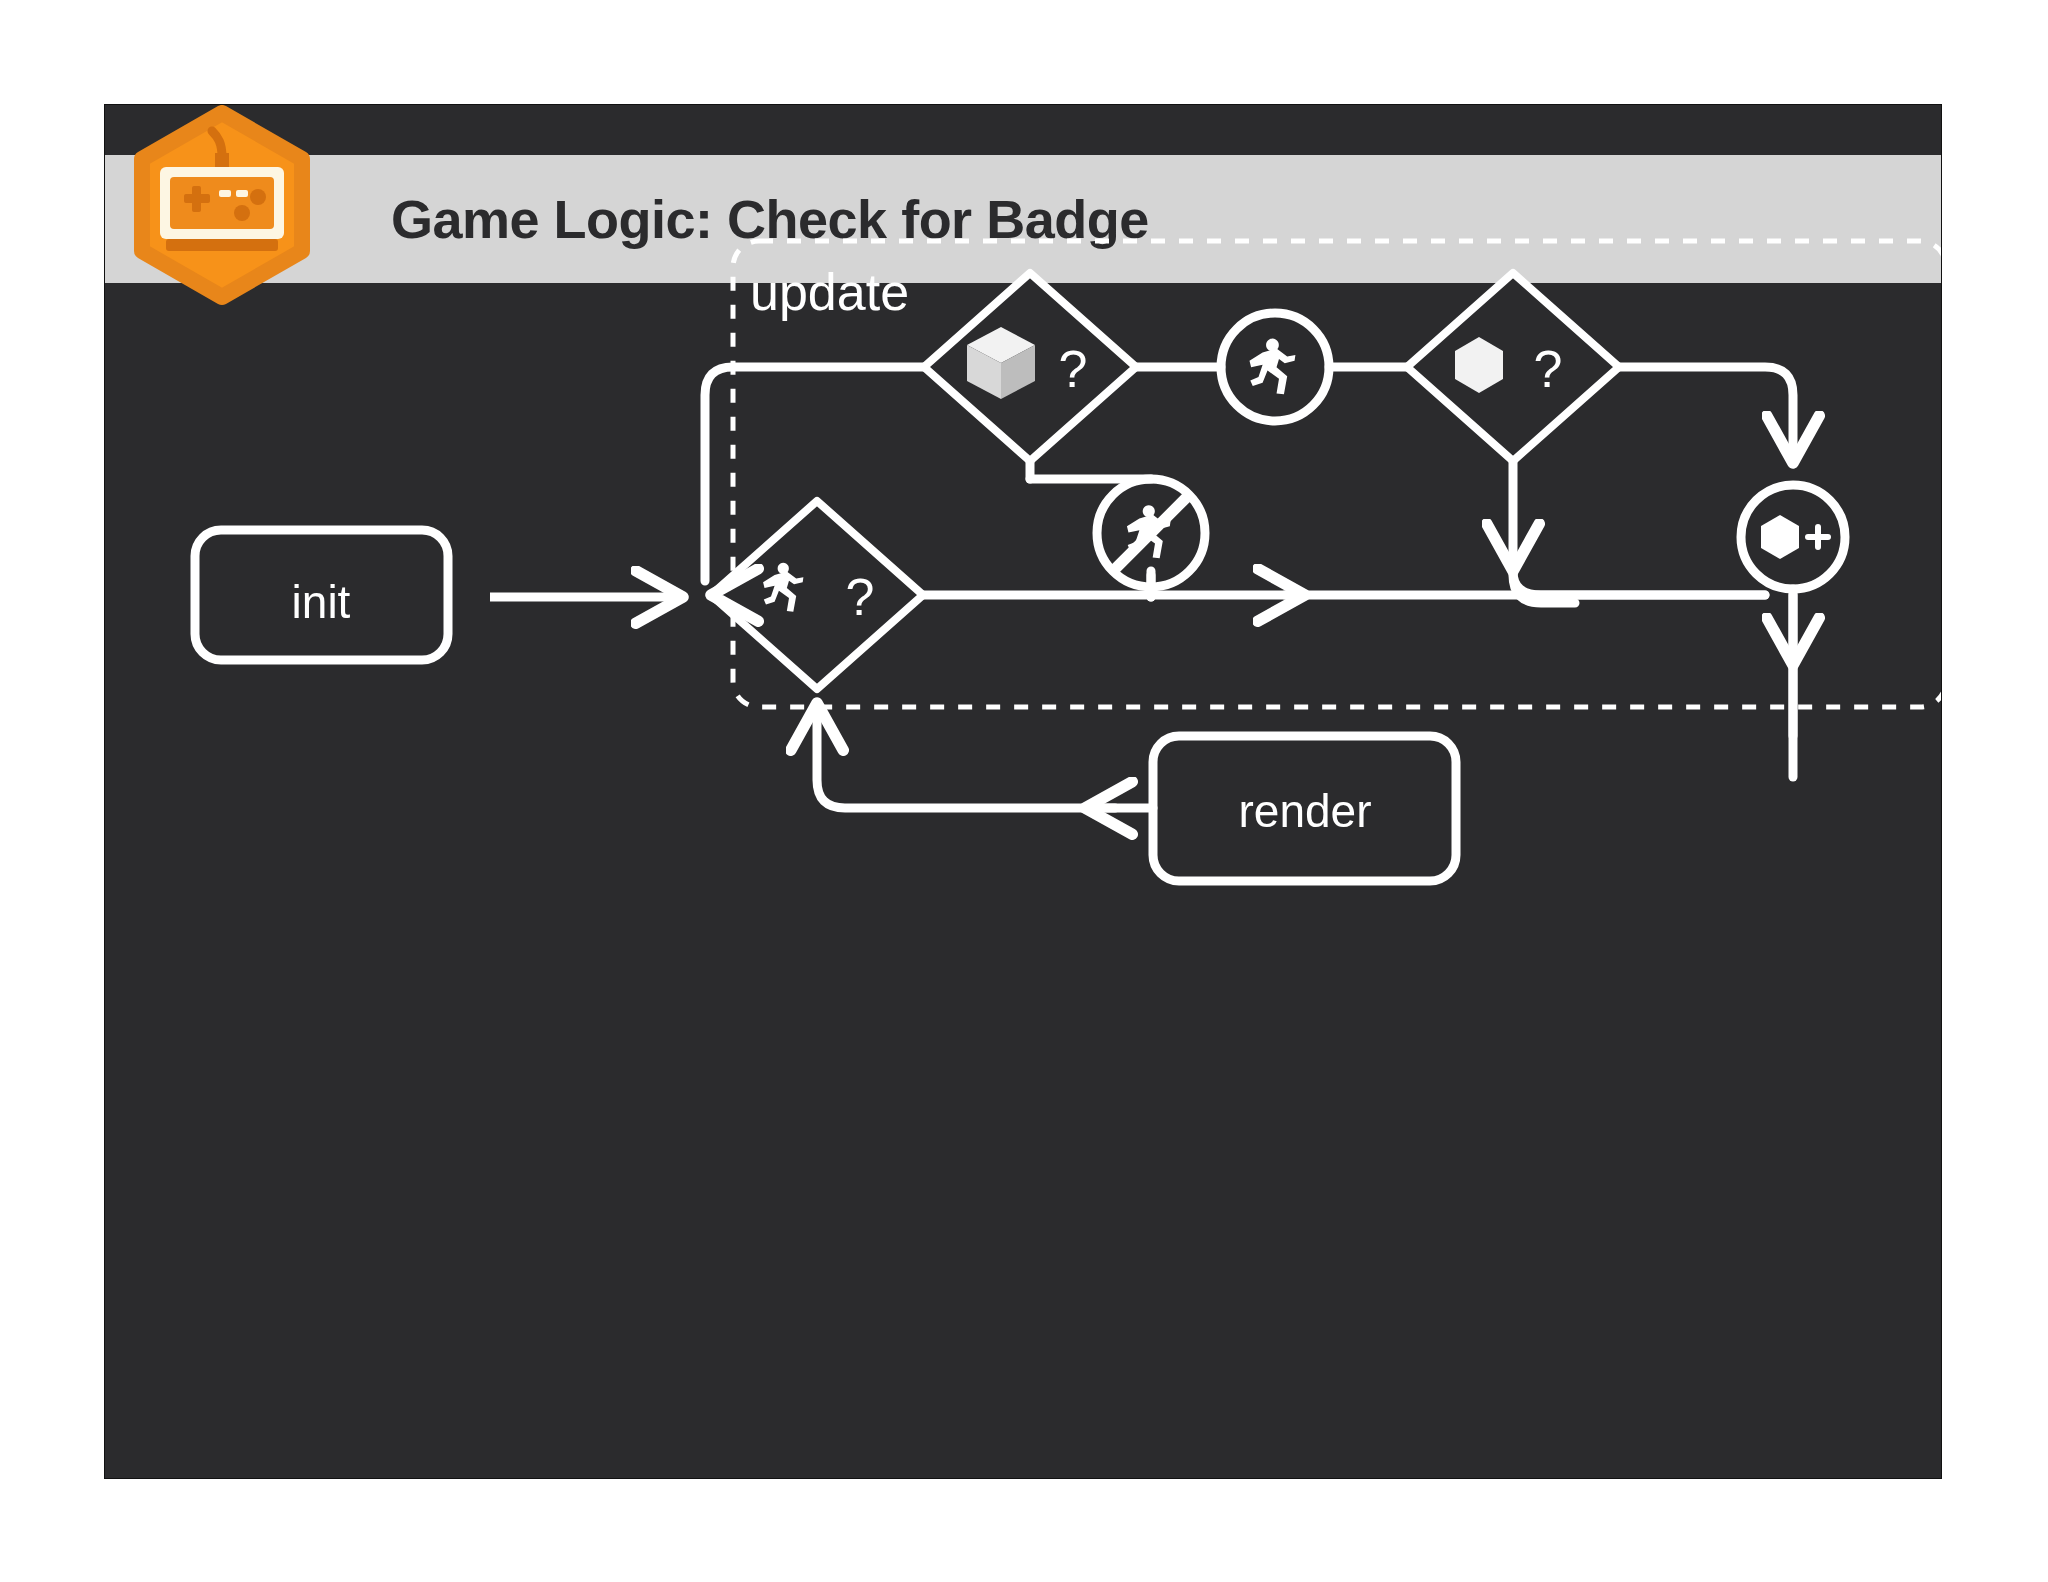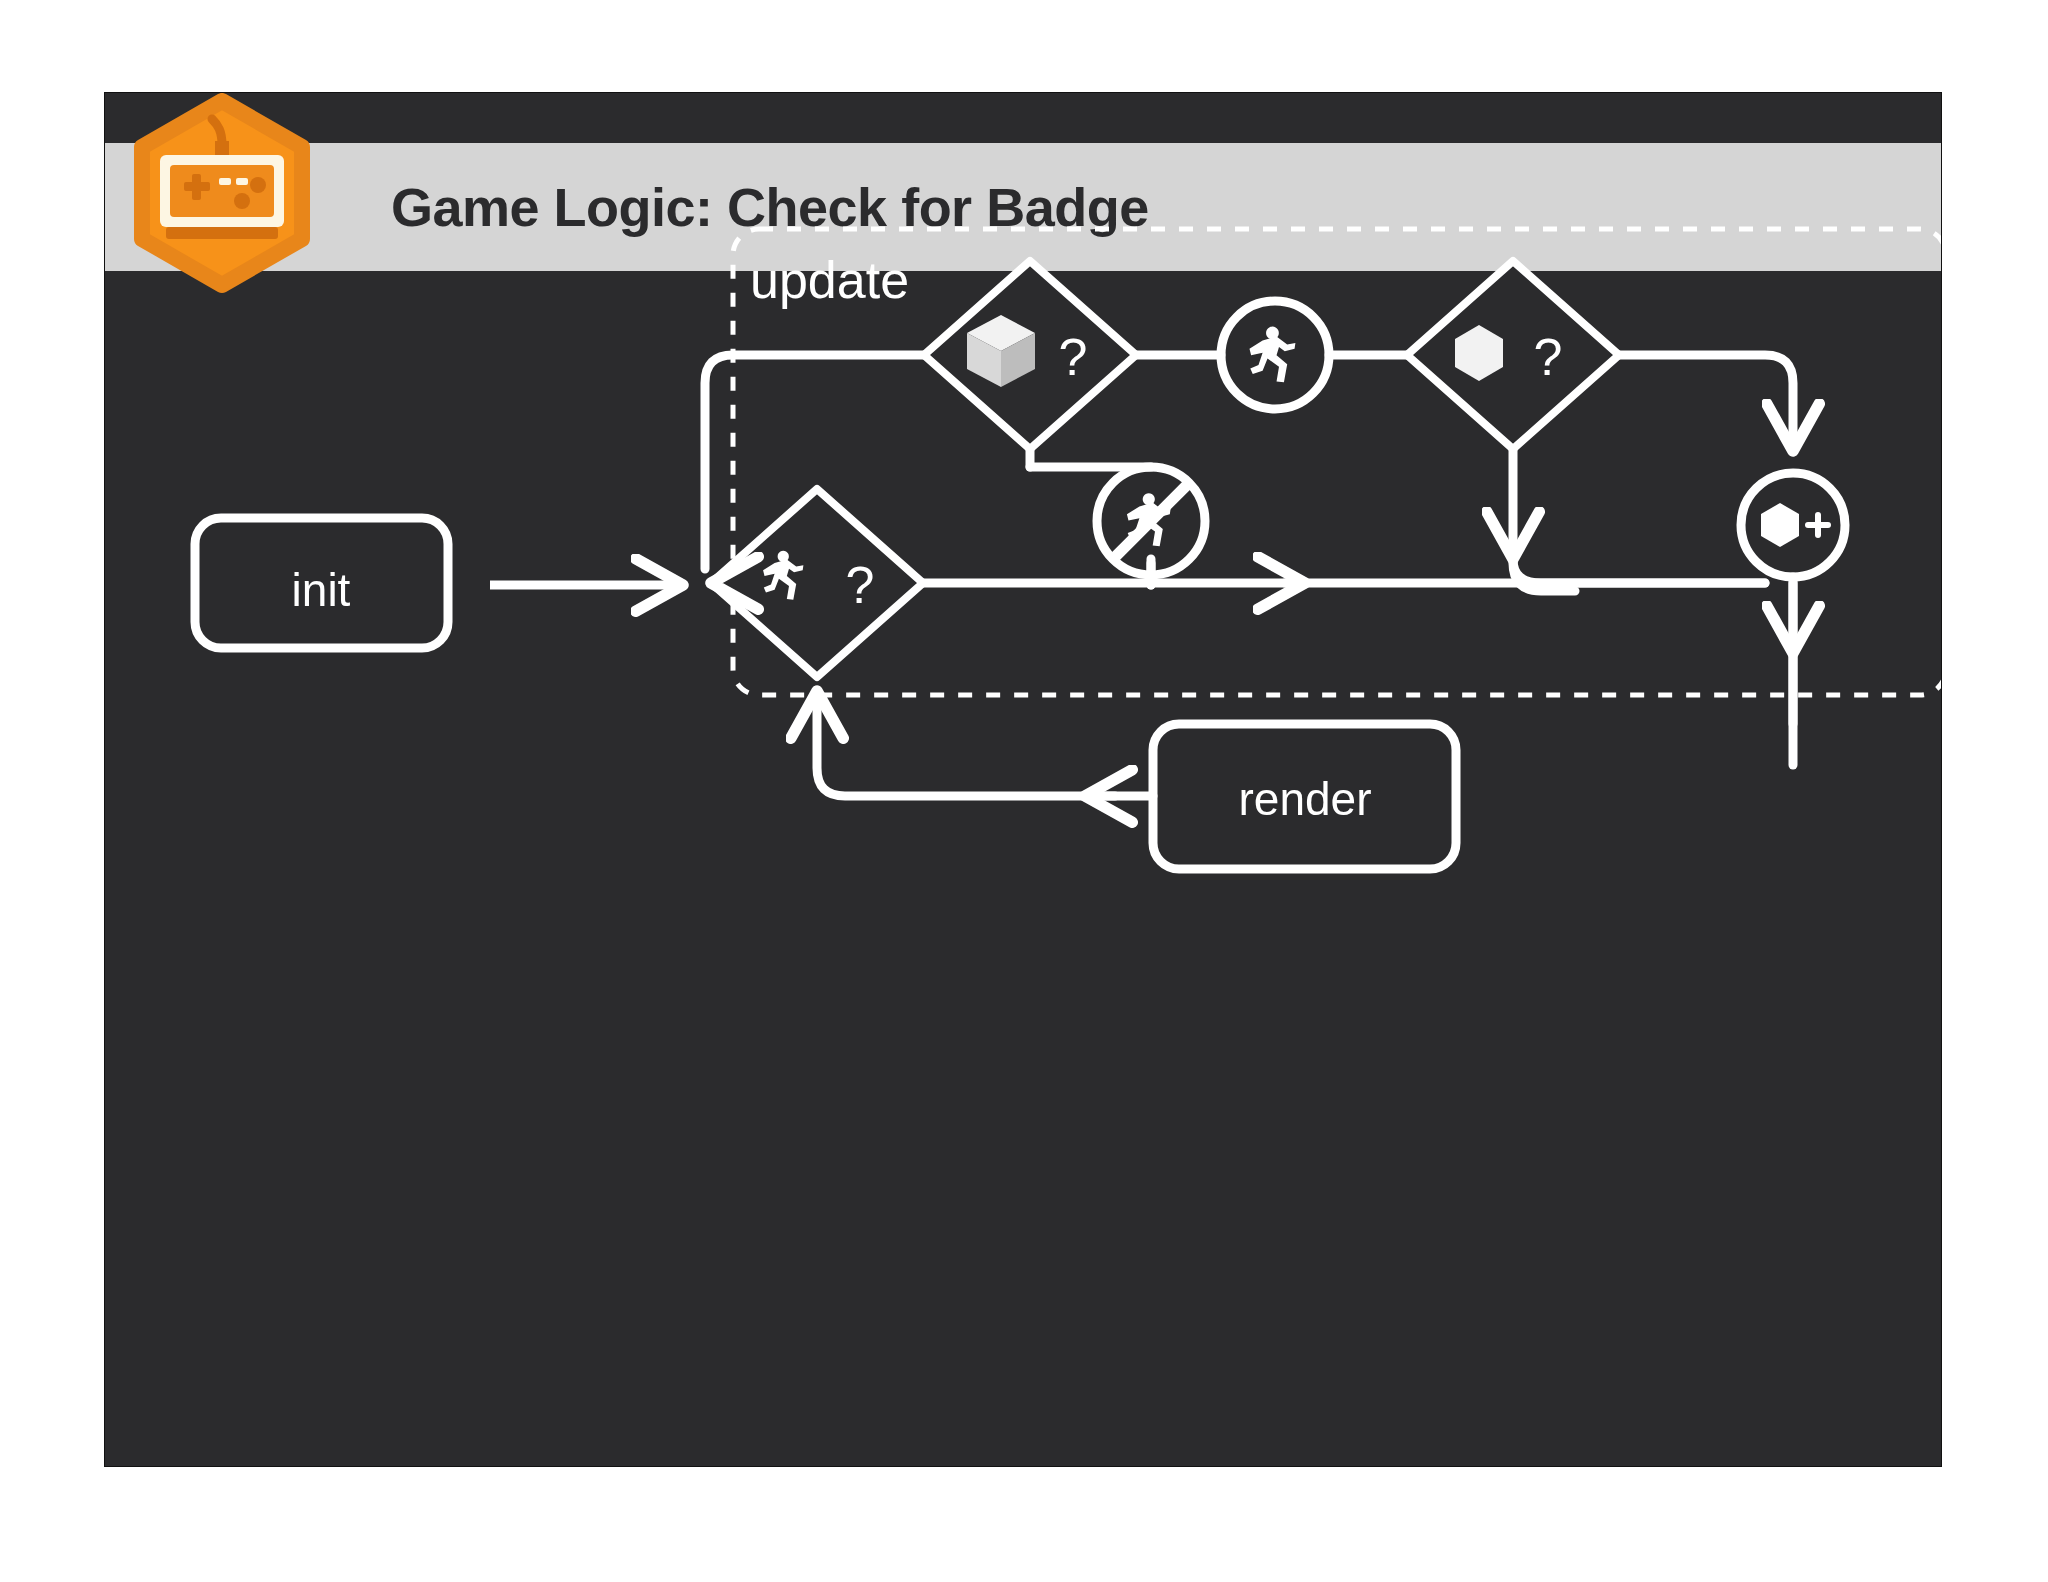--- a/index.html
+++ b/index.html
@@ -13,21 +13,21 @@
   }
   #page {
     position: relative;
     width: 2048px;
     height: 1582px;
     background: #ffffff;
   }
   #slide {
     position: absolute;
     left: 105px;
-    top: 93px;
+    top: 105px;
     width: 1836px;
     height: 1373px;
     background: #2b2b2d;
     box-shadow: 0 0 0 1px #111111;
     overflow: hidden;
   }
   #title-band {
     position: absolute;
     left: 0;
     top: 50px;

